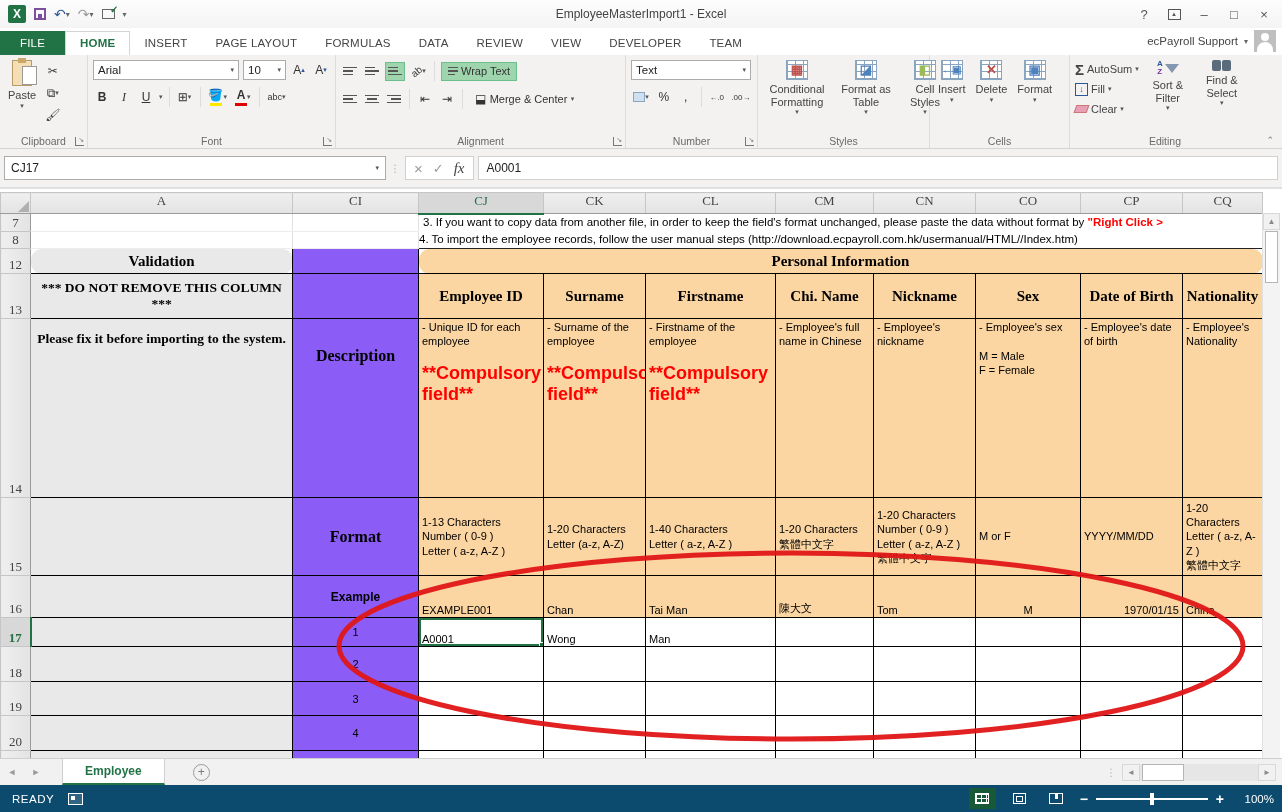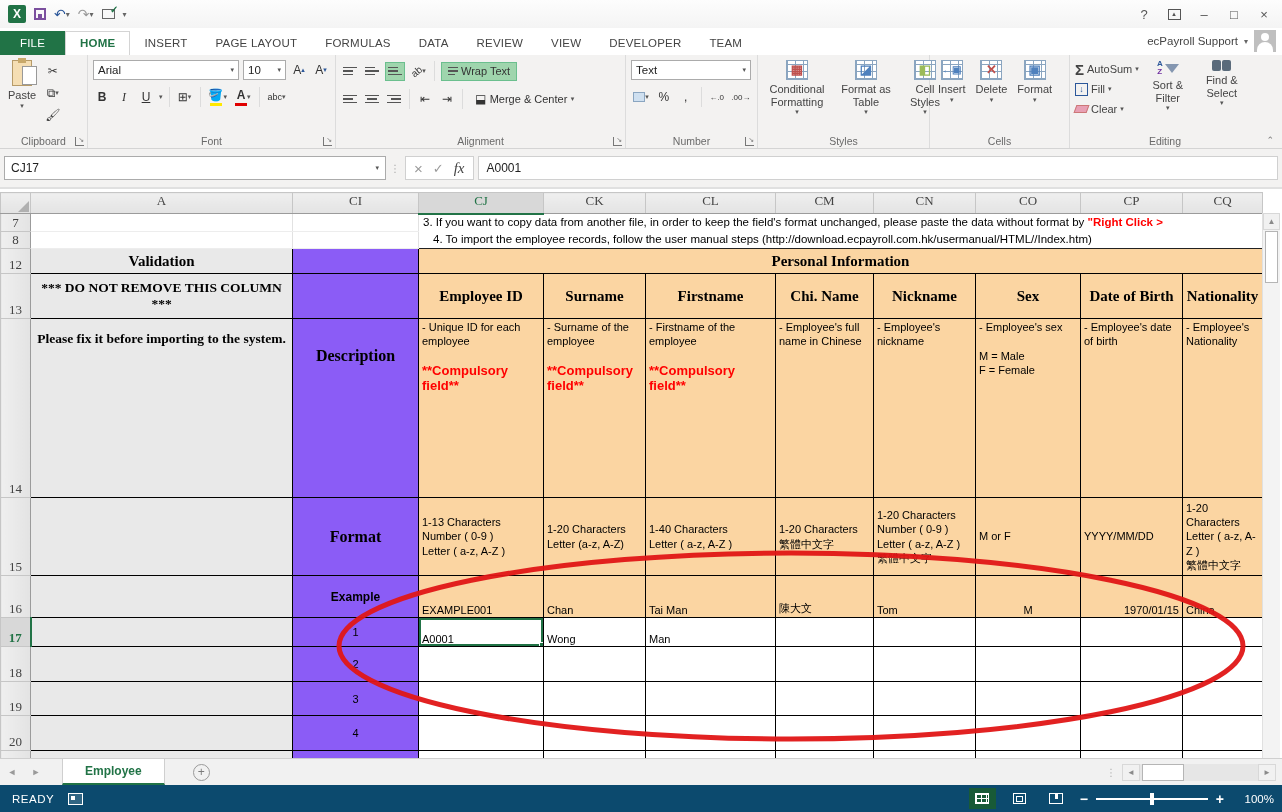--- a/index.html
+++ b/index.html
@@ -107,39 +107,39 @@
   .colhdr th.selc { background:#d8d8d8; color:#217346; border-bottom:2px solid #217346; }
   .corner { position:relative; }
   .corner:after { content:""; position:absolute; right:1px; bottom:1px; border-left:11px solid transparent;
                   border-bottom:11px solid #b0b0b0; }
   .rowhdr { background:linear-gradient(90deg,#efefef,#e3e3e3); border:1px solid #c6c6c6; border-right:1px solid #9b9b9b;
             font-family:"Liberation Serif",serif; font-size:13px; color:#444; text-align:center; vertical-align:bottom; padding:0;}
   .rowhdr.selr { color:#217346; font-weight:bold; border-right:2px solid #217346; background:#d8d8d8;}
   .n { border:none; }
   .na { border-right:1px solid #e2e2e2; border-bottom:1px solid #ededed; }
   .note { border:1px solid #222; border-bottom:none; white-space:nowrap; font-size:11.5px; padding:1px 4px; }
-  .note2 { border:1px solid #222; border-top:none; white-space:nowrap; font-size:11.5px; padding:1px 14px; }
+  .note2 { border:1px solid #222; border-top:none; white-space:nowrap; font-size:11.5px; padding:1px 0; }
   .t { border:1px solid #000; }
   .lgray { background:#e9e9e9; }
   .mgray { background:#8b5cf6; }
   .orange { background:#fbd5a2; }
   .white { background:#fff; }
   .serifb { font-family:"Liberation Serif",serif; font-weight:bold; }
   .c { text-align:center; }
   .r { text-align:right; }
   .vc { vertical-align:middle; }
   .vb { vertical-align:bottom; }
   .big { font-size:16px; }
   .hdrcell { font-family:"Liberation Serif",serif; font-weight:bold; font-size:15px; text-align:center; vertical-align:middle; }
   .pre { white-space:pre-line; line-height:1.3; }
-  .red { color:#f00; font-weight:bold; font-size:13px; }
+  .red { color:#f00; font-weight:bold; font-size:18px; }
   .cmp { margin-top:14px; }
   .warn { font-size:13.5px; vertical-align:middle; }
   .fixnote { padding-top:12px; text-align:center; font-size:13.5px; }
-  .secttl { font-size:15px; vertical-align:middle; }
+  .secttl { font-size:15px; vertical-align:middle;border-radius:11px; }
   .exlbl { font-weight:bold; font-size:12px; vertical-align:middle; text-align:center; font-family:"Liberation Sans",sans-serif;}
   .numcell { text-align:center; vertical-align:middle; }
   .sel { position:relative; box-shadow:inset 0 0 0 2px #217346; }
   .handle { position:absolute; right:-1px; bottom:-1px; width:5px; height:5px; background:#217346; border:1px solid #fff; }
 
   
   .vscroll { position:absolute; left:1262px; top:213px; width:18px; height:545px; background:#f3f3f3; border-left:1px solid #e0e0e0;}
   .vs-up { height:17px; background:#f1f1f1; border:1px solid #d8d8d8; color:#8a8a8a; font-size:8px;
            display:flex; align-items:center; justify-content:center; }
   .vs-thumb { margin:1px 2px; height:52px; background:#fff; border:1px solid #b5b5b5; }
@@ -204,20 +204,21 @@
           <span class="redo-ic">↷</span>
           <span class="tinydrop">▾</span>
         </span>
       <span class="qat-btn">
           <span class="mail-ic">
             <span class="chk">✓</span>
           </span>
         </span>
       <span class="tinydrop">▾</span>
     </div>
+    <div class="win-title">EmployeeMasterImport1 - Excel</div>
     <div class="win-ctrls">
       <span class="win-btn">?</span>
       <span class="win-btn">
           <span class="ribbonopt-ic">▴</span>
         </span>
       <span class="win-btn">–</span>
       <span class="win-btn">□</span>
       <span class="win-btn">×</span>
     </div>
   </div>

